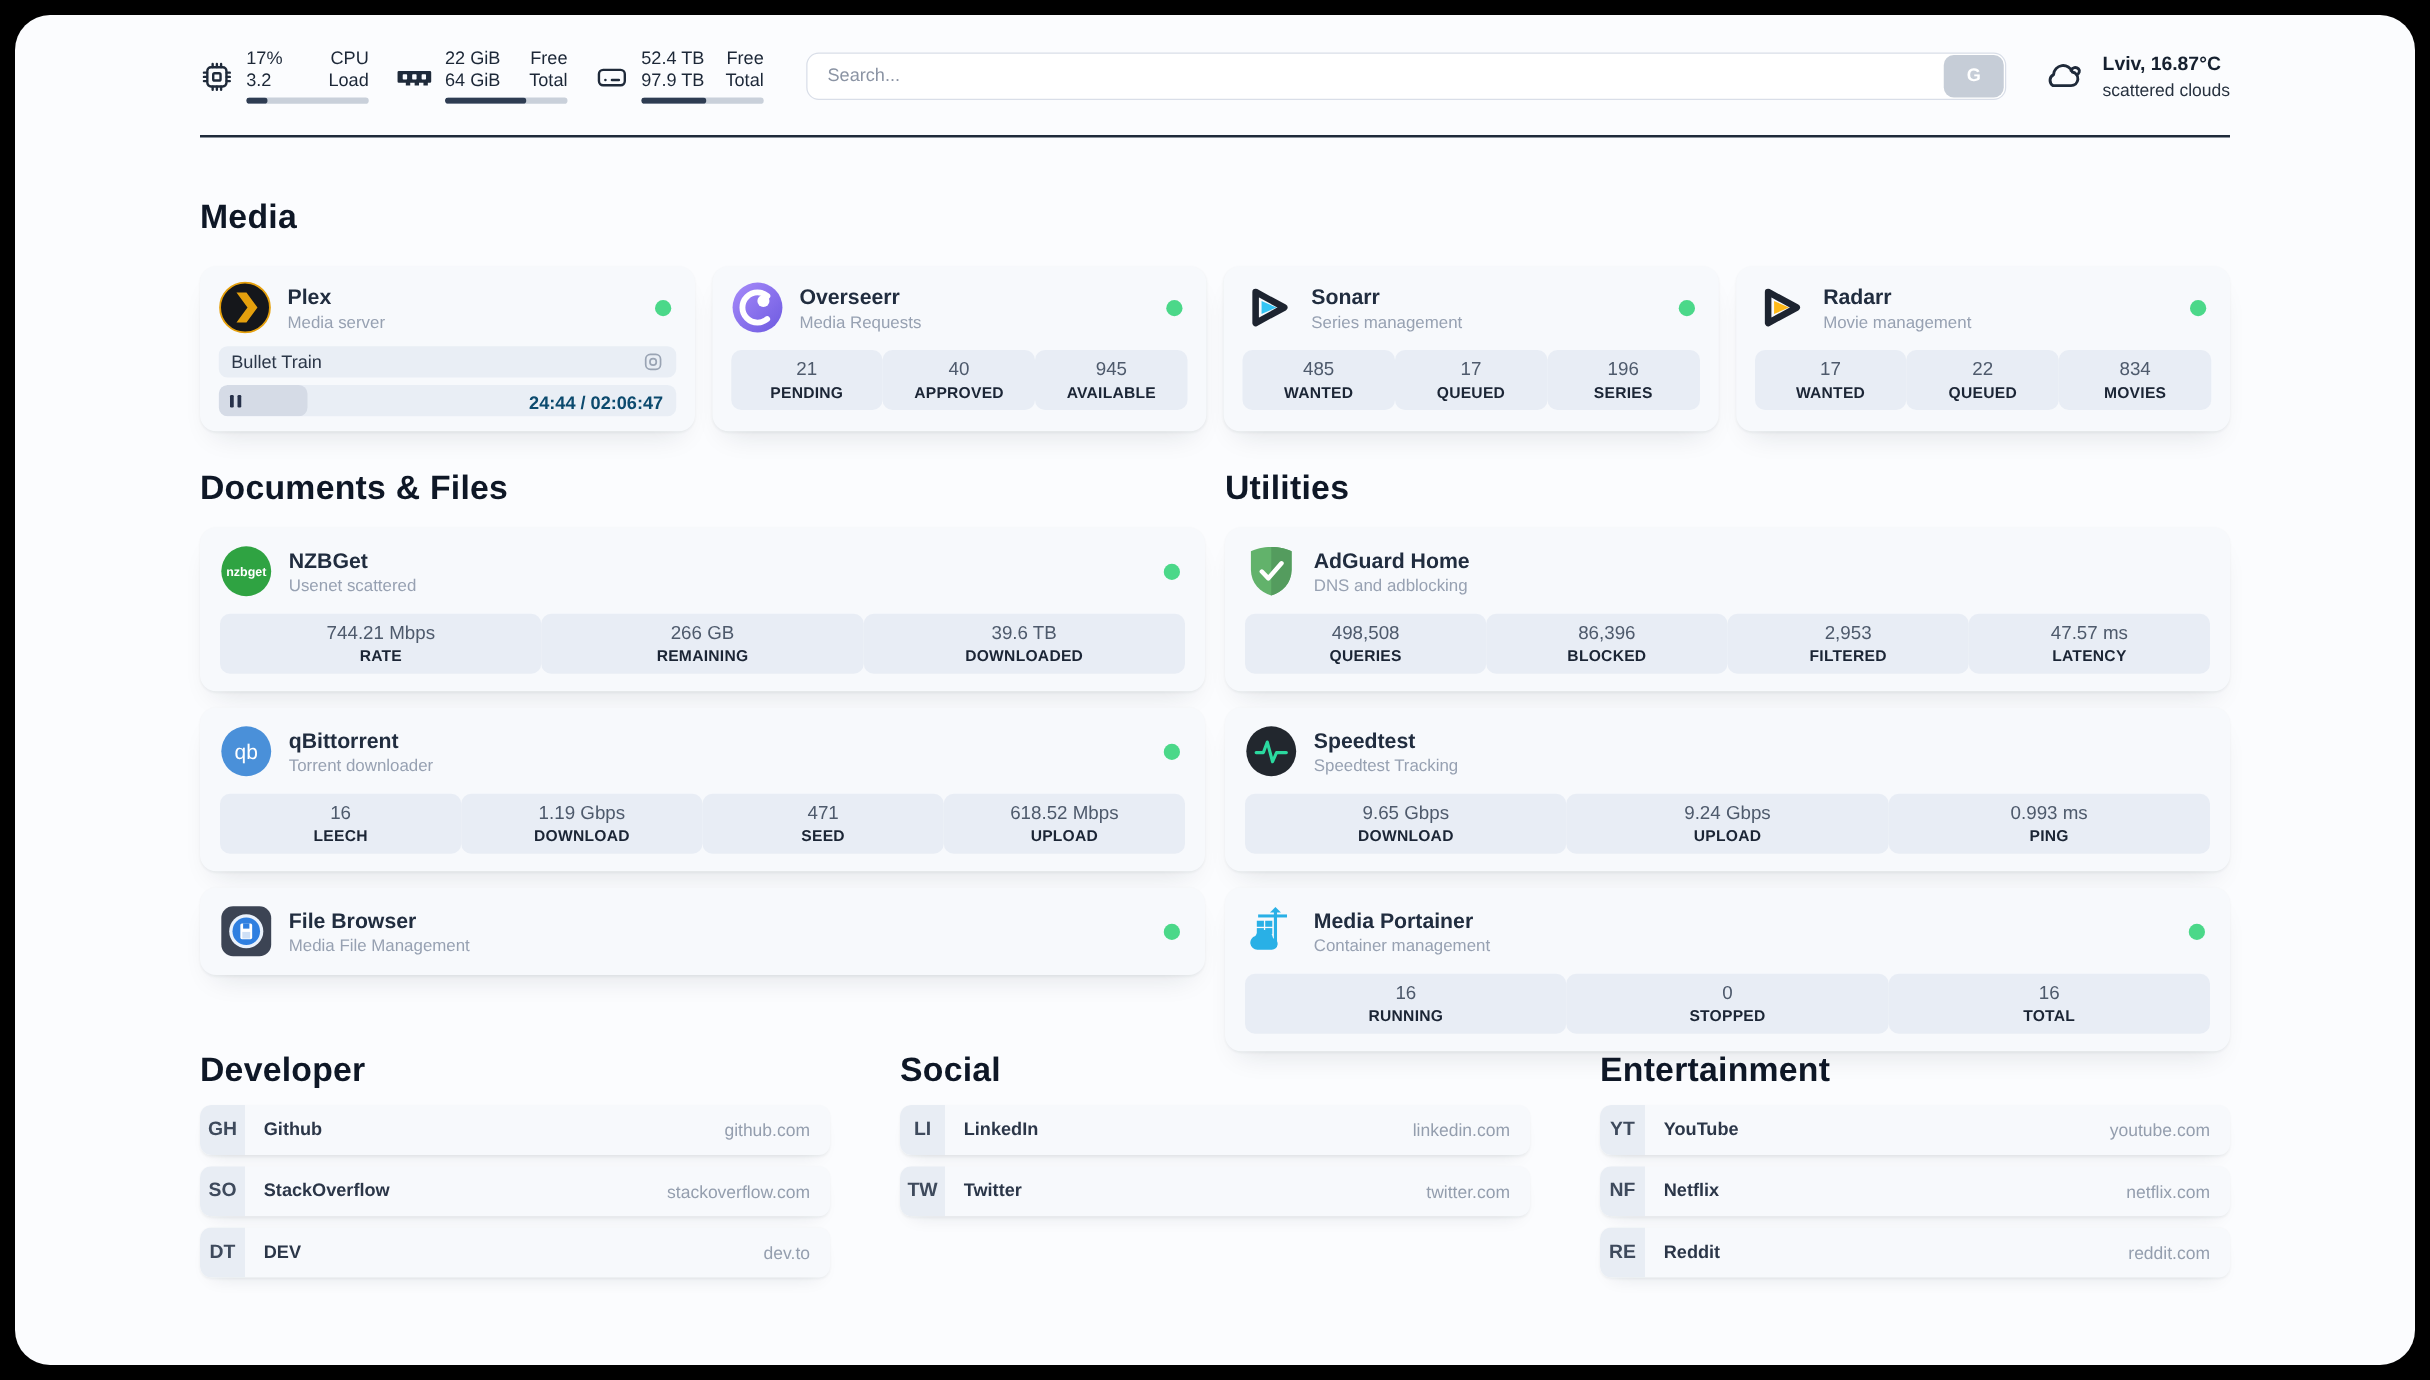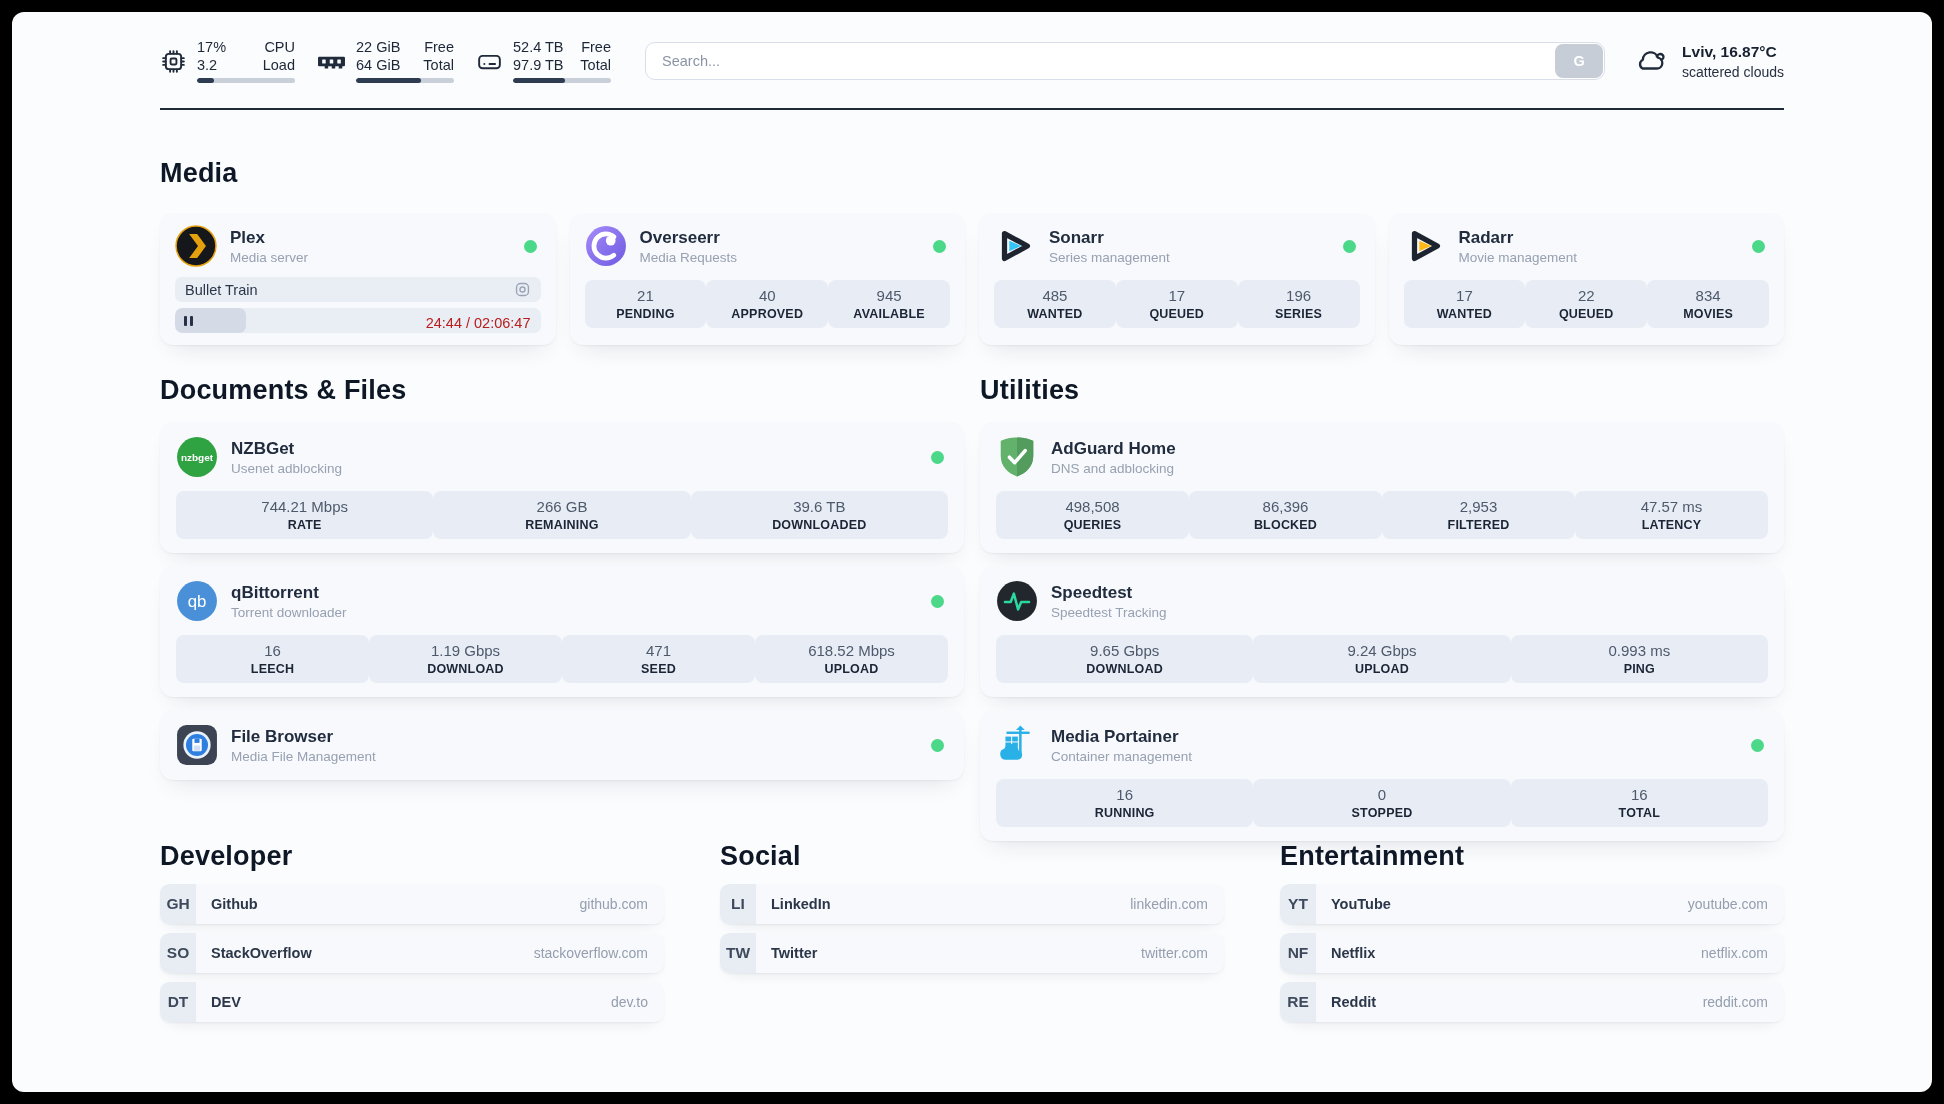--- a/index.html
+++ b/index.html
@@ -3,21 +3,21 @@
 <meta charset="utf-8">
 <style>
   * { box-sizing: border-box; }
   html,body { margin:0; padding:0; }
   body {
     width:1944px; height:1104px; background:#000;
     font-family:"Liberation Sans", sans-serif; position:relative;
   }
   .frame {
     position:absolute; inset:12px; background:#fbfcfe;
-    border-radius:12px; overflow:hidden;
+    border-radius:28px; overflow:hidden;
   }
   .content { padding:0 148px; }
 
   
   .topbar { display:flex; align-items:center; margin-top:24px; height:50px; }
   .sys-stats { display:flex; gap:22px; flex:none; }
   .sys { display:flex; align-items:center; gap:10px; }
   .sys-icon { display:flex; flex:none; }
   .sys-body { width:98px; }
   .sys-grid { display:grid; grid-template-columns:1fr auto; column-gap:10px;
@@ -75,21 +75,21 @@
                display:flex; align-items:center; padding:0 10px;
                font-size:14.5px; font-weight:500; color:#2b3648;text-align:right; }
   .np-icon { margin-left:auto; display:flex; cursor:pointer; }
   .progress-row { margin-top:6px; height:25px; background:#e9eef5; border-radius:7px;
                   position:relative; overflow:hidden; }
   .elapsed { position:absolute; left:0; top:0; bottom:0; background:#d5dbe6;
              border-radius:7px; display:flex; align-items:center; padding-left:9px; }
   .pause { display:flex; cursor:pointer; }
   .pause i { display:block; width:3px; height:10px; background:#27314a; margin-right:3px; border-radius:1px; }
   .ptime { position:absolute; right:10px; top:4px; bottom:0; display:flex; align-items:center;
-           font-size:14.5px; font-weight:400; color:#b91c1c; }
+           font-size:14.5px; font-weight:700; color:#0c4a6e; }
 
   .two-col { margin-top:30px; display:grid; grid-template-columns:1fr 1fr; gap:16px; align-items:start; }
   .col .section-title { margin-bottom:16px; }
   .col .card { margin-bottom:13px; }
   .col .card:last-child { margin-bottom:0; }
   .col .card.pad { padding:14px 16px; }
 
   
   .bookmarks { display:grid; grid-template-columns:repeat(3,1fr); gap:56px; align-items:start; }
   .bm-col .section-title { margin-bottom:12px; }
@@ -341,21 +341,21 @@
         <div class="card pad">
           <div class="card-head">
             <span class="app-icon">
               <svg width="42" height="42" viewBox="0 0 40 40">
                 <circle cx="20" cy="20" r="19" fill="#2fa342"></circle>
                 <text x="20" y="23.5" font-size="9.5" fill="#fff" text-anchor="middle" font-family="Liberation Sans, sans-serif" font-weight="600">nzbget</text>
               </svg>
             </span>
             <div class="app-meta">
               <div class="app-name">NZBGet</div>
-              <div class="app-desc">Usenet adblocking</div>
+              <div class="app-desc">Usenet scattered</div>
             </div>
             <span class="dot"></span>
           </div>
           <div class="stats c3">
             <div class="stat">
               <div class="stat-value">744.21 Mbps</div>
               <div class="stat-label">RATE</div>
             </div>
             <div class="stat">
               <div class="stat-value">266 GB</div>

